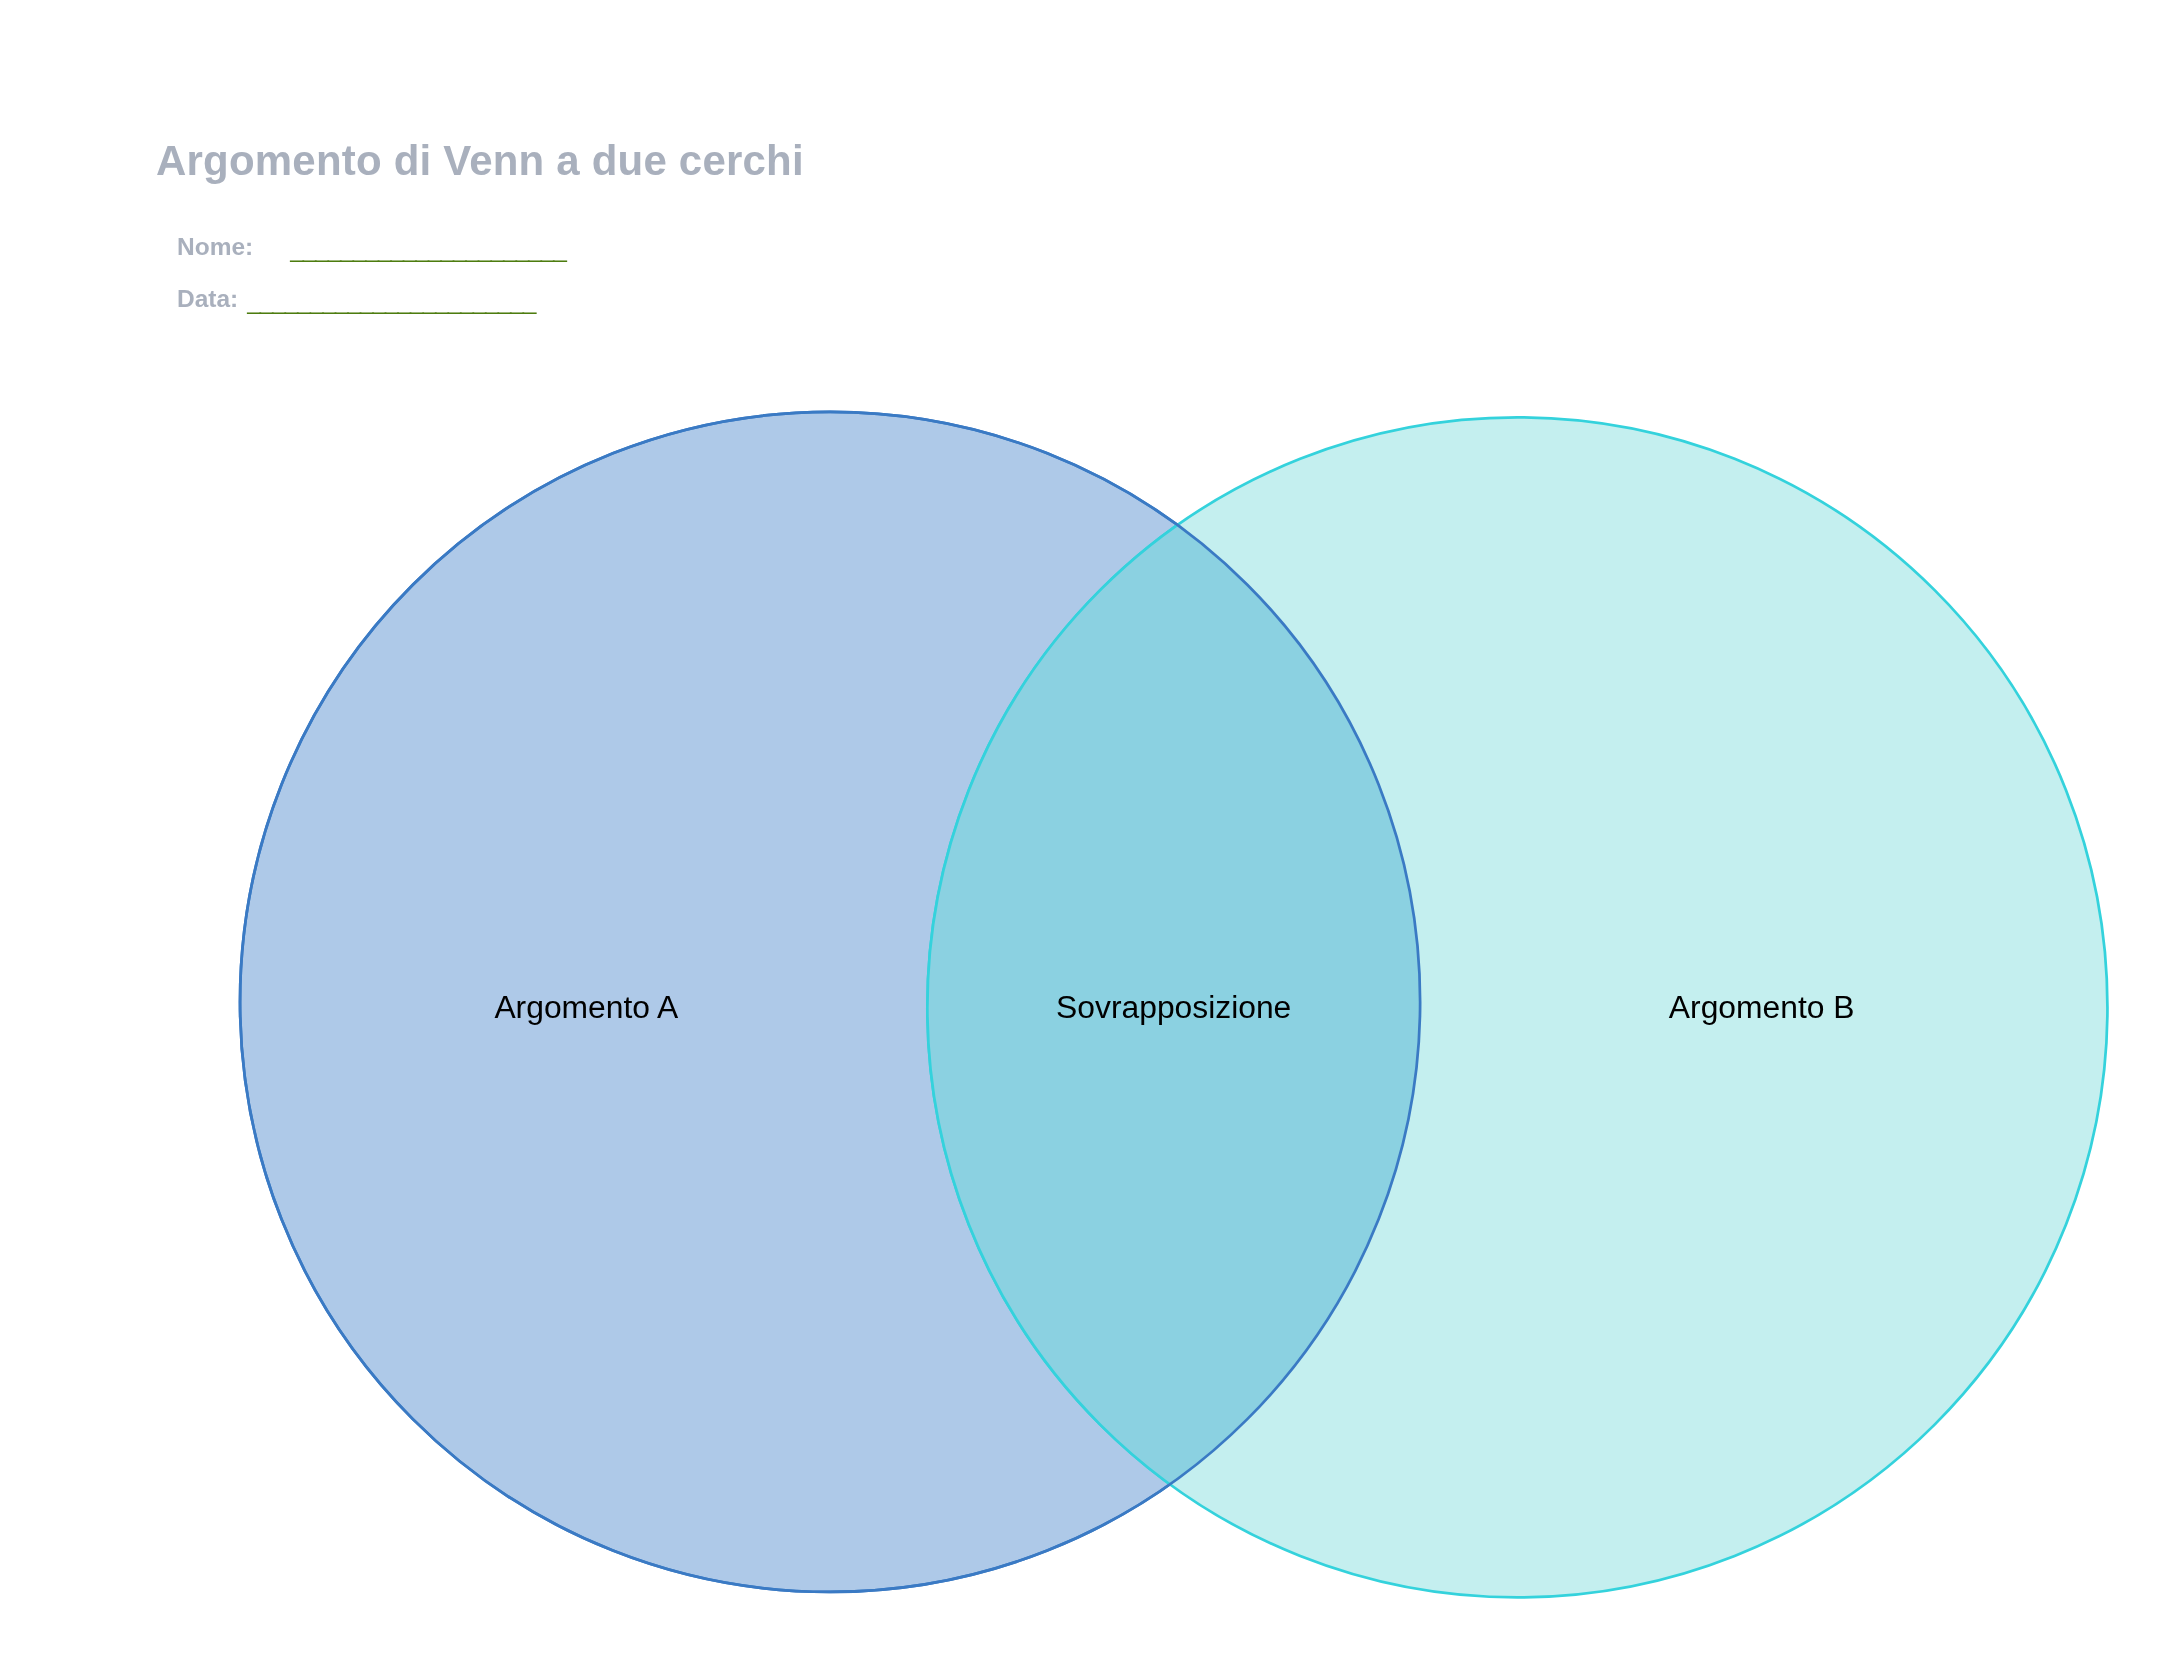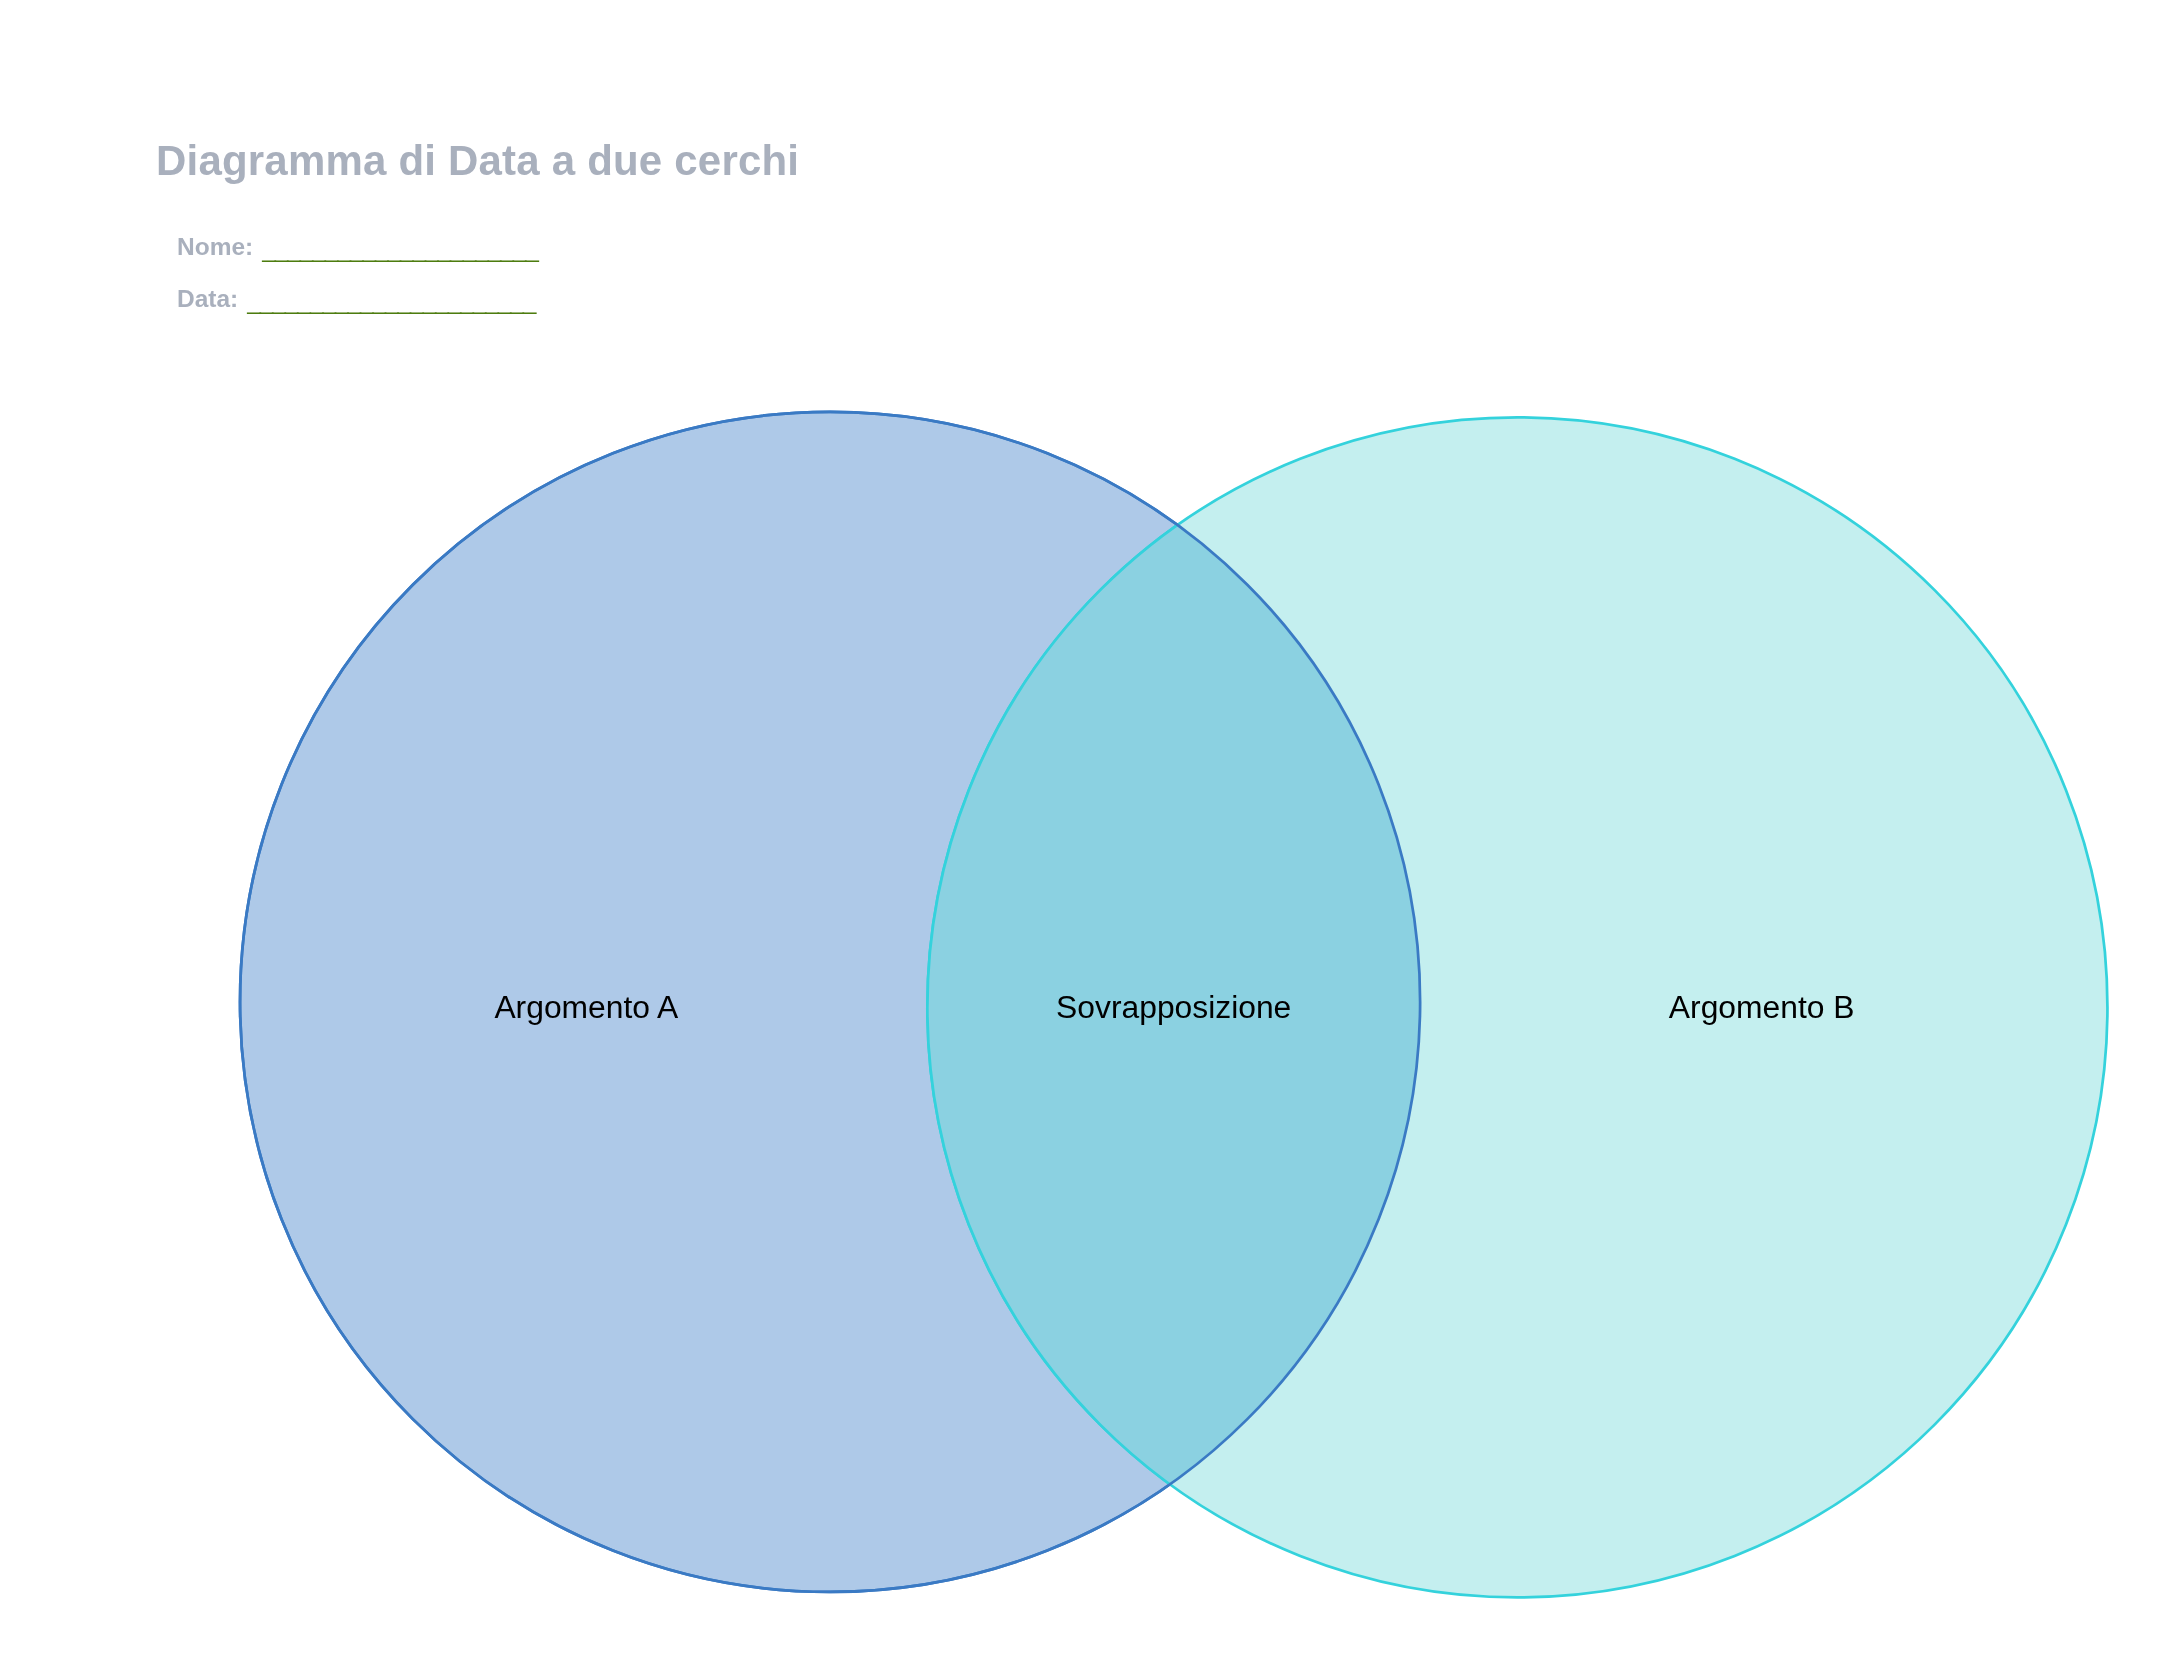--- a/index.html
+++ b/index.html
@@ -36,21 +36,21 @@
     margin: 0;
     white-space: nowrap;
   }
 
   .field-row {
     display: flex;
     align-items: baseline;
     margin-left: 21px;
     white-space: nowrap;
   }
-  .field-row.nome { margin-top: 47px; }
+  .field-row.nome { margin-top: 47px; gap: 28px; }
   .field-row.data { margin-top: 24px; }
 
   .field-label {
     font-size: 24.5px;
     font-weight: bold;
     color: #a9b0bd;
     margin-right: 9px;
   }
   .field-line {
     font-size: 24.5px;
@@ -84,21 +84,21 @@
     text-anchor: middle;
     dominant-baseline: middle;
   }
 </style>
 </head>
 <body>
 
 <div id="canvas">
 
   <div class="header">
-    <h1 class="doc-title">Diagramma di Data a due cerchi</h1>
+    <h1 class="doc-title">Argomento di Venn a due cerchi</h1>
 
     <div class="field-row nome">
       <span class="field-label">Nome:</span>
       <span class="field-line">______________________</span>
     </div>
 
     <div class="field-row data">
       <span class="field-label">Data:</span>
       <span class="field-line">_______________________</span>
     </div>

